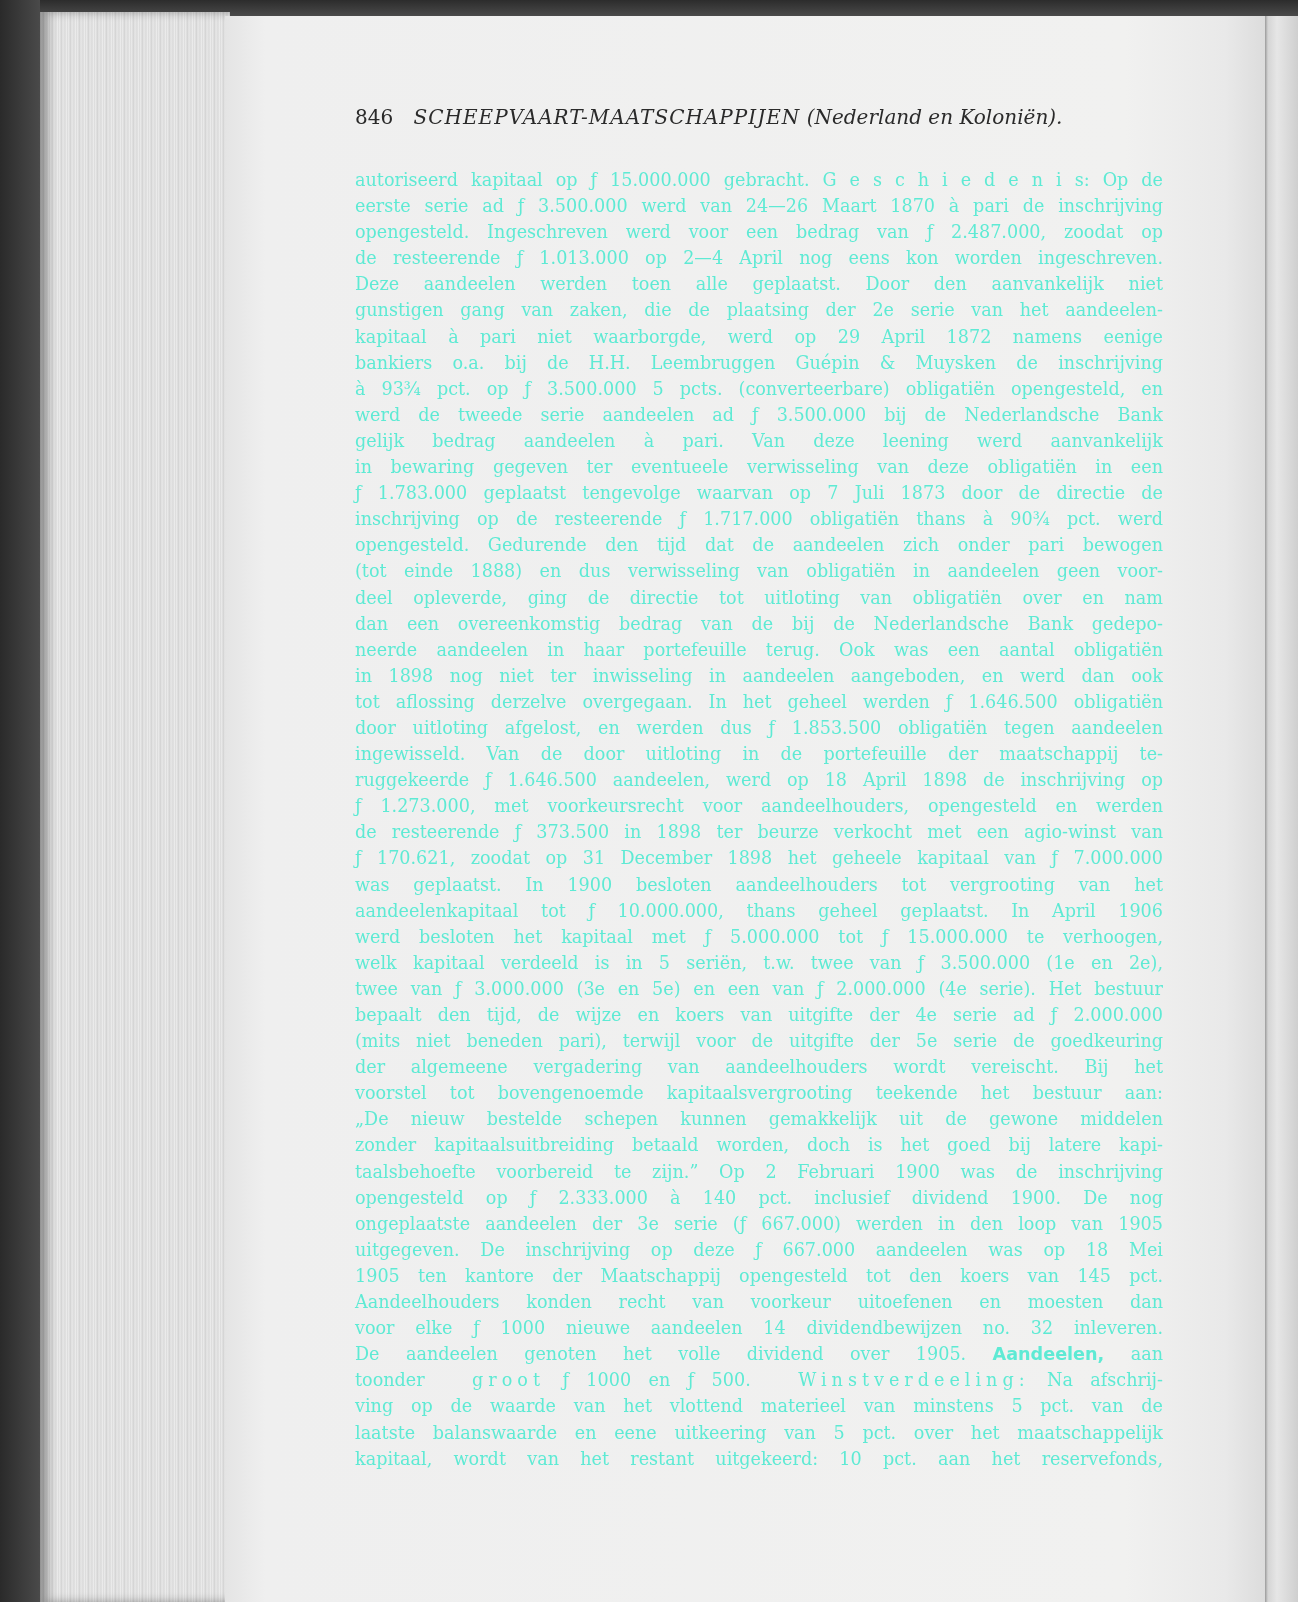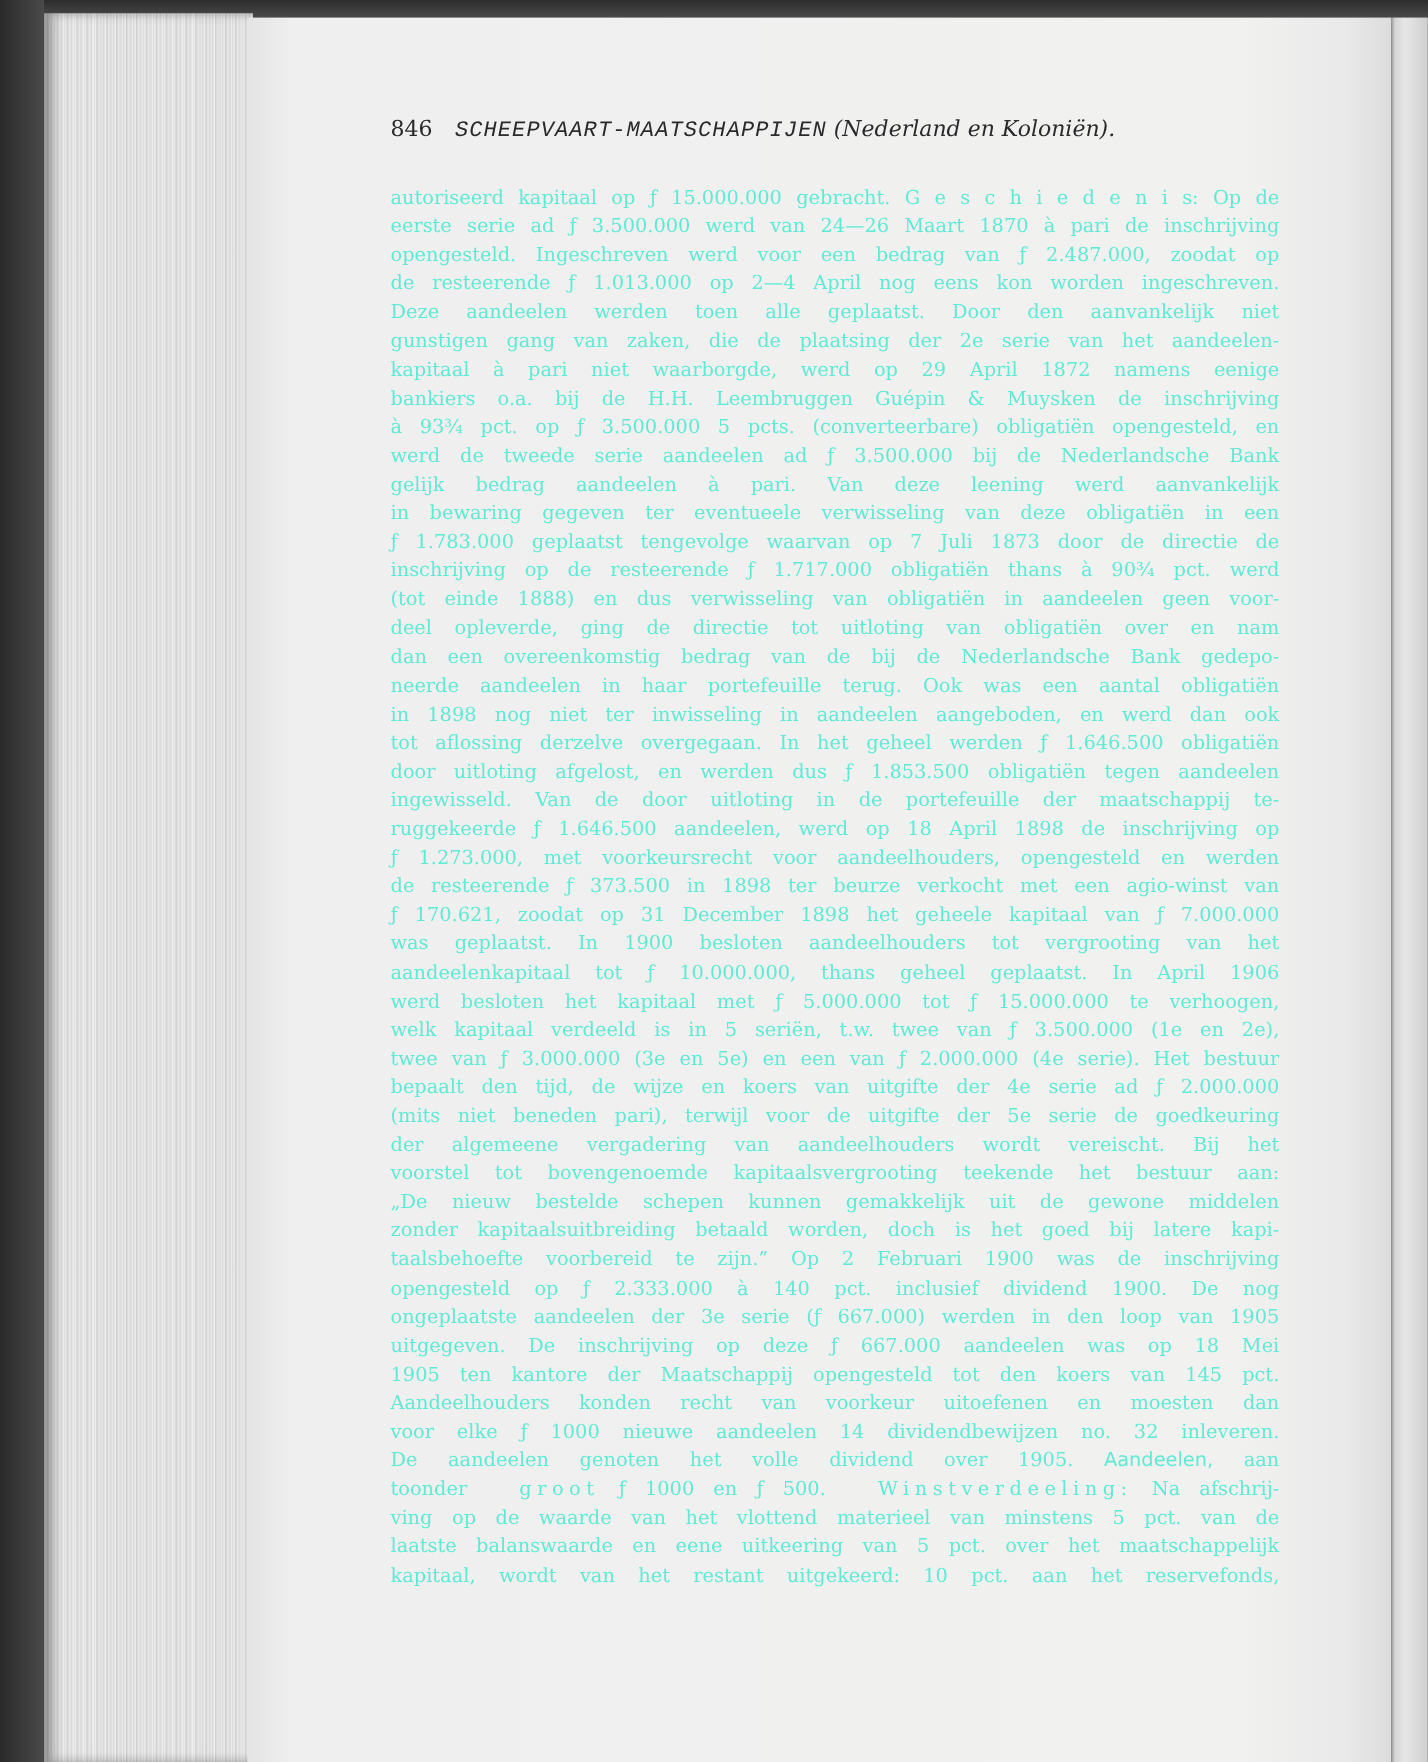--- a/index.html
+++ b/index.html
@@ -28,29 +28,29 @@
   }
   .right-edge {
     position:absolute; left:1265px; top:16px; width:33px; height:1586px;
     background:linear-gradient(90deg,#9a9a9a 0px,#d5d5d5 3px,#e6e6e6 12px,#cfcfcf 33px);
   }
   .running-head {
     position:absolute; left:355px; top:105px; width:830px;
     font-size:20px; color:#2a2a2a; white-space:nowrap;
   }
   .running-head .pageno { font-style:normal; margin-right:14px; }
-  .running-head .title { font-style:italic; letter-spacing:1px;font-family:Liberation Mono, monospace; }
+  .running-head .title { font-style:italic; letter-spacing:1px; }
   .running-head .sub { font-style:italic; }
   .body-text {
     position:absolute; left:355px; top:167px; width:808px;
     font-size:17.6px; line-height:26.1px; color:#5eead4;
   }
   .line { display:block; text-align:justify; text-align-last:justify; white-space:nowrap; overflow:visible; height:26.1px; }
   .spaced { letter-spacing:5px;margin-left:30px; }
-  .bold-sans { font-family:"DejaVu Sans","Liberation Sans",sans-serif; font-weight:normal; }
+  .bold-sans { font-family:"DejaVu Sans","Liberation Sans",sans-serif; font-weight:bold; }
 </style>
 </head>
 <body>
 
 <div class="top-shadow"></div>
 <div class="left-cover"></div>
 <div class="page-stack"></div>
 <div class="page"></div>
 <div class="right-edge"></div>
 
@@ -68,20 +68,21 @@
   <span class="line">Deze aandeelen werden toen alle geplaatst. Door den aanvankelijk niet</span>
   <span class="line">gunstigen gang van zaken, die de plaatsing der 2e serie van het aandeelen-</span>
   <span class="line">kapitaal à pari niet waarborgde, werd op 29 April 1872 namens eenige</span>
   <span class="line">bankiers o.a. bij de H.H. Leembruggen Guépin &amp; Muysken de inschrijving</span>
   <span class="line">à 93¾ pct. op ƒ 3.500.000 5 pcts. (converteerbare) obligatiën opengesteld, en</span>
   <span class="line">werd de tweede serie aandeelen ad ƒ 3.500.000 bij de Nederlandsche Bank</span>
   <span class="line">gelijk bedrag aandeelen à pari. Van deze leening werd aanvankelijk</span>
   <span class="line">in bewaring gegeven ter eventueele verwisseling van deze obligatiën in een</span>
   <span class="line">ƒ 1.783.000 geplaatst tengevolge waarvan op 7 Juli 1873 door de directie de</span>
   <span class="line">inschrijving op de resteerende ƒ 1.717.000 obligatiën thans à 90¾ pct. werd</span>
+  <span class="line">opengesteld. Gedurende den tijd dat de aandeelen zich onder pari bewogen</span>
   <span class="line">(tot einde 1888) en dus verwisseling van obligatiën in aandeelen geen voor-</span>
   <span class="line">deel opleverde, ging de directie tot uitloting van obligatiën over en nam</span>
   <span class="line">dan een overeenkomstig bedrag van de bij de Nederlandsche Bank gedepo-</span>
   <span class="line">neerde aandeelen in haar portefeuille terug. Ook was een aantal obligatiën</span>
   <span class="line">in 1898 nog niet ter inwisseling in aandeelen aangeboden, en werd dan ook</span>
   <span class="line">tot aflossing derzelve overgegaan. In het geheel werden ƒ 1.646.500 obligatiën</span>
   <span class="line">door uitloting afgelost, en werden dus ƒ 1.853.500 obligatiën tegen aandeelen</span>
   <span class="line">ingewisseld. Van de door uitloting in de portefeuille der maatschappij te-</span>
   <span class="line">ruggekeerde ƒ 1.646.500 aandeelen, werd op 18 April 1898 de inschrijving op</span>
   <span class="line">ƒ 1.273.000, met voorkeursrecht voor aandeelhouders, opengesteld en werden</span>

